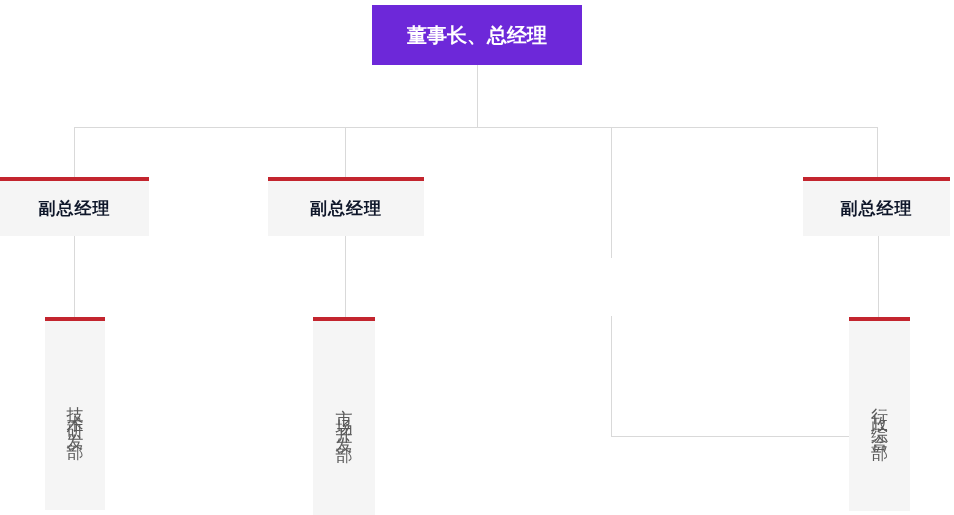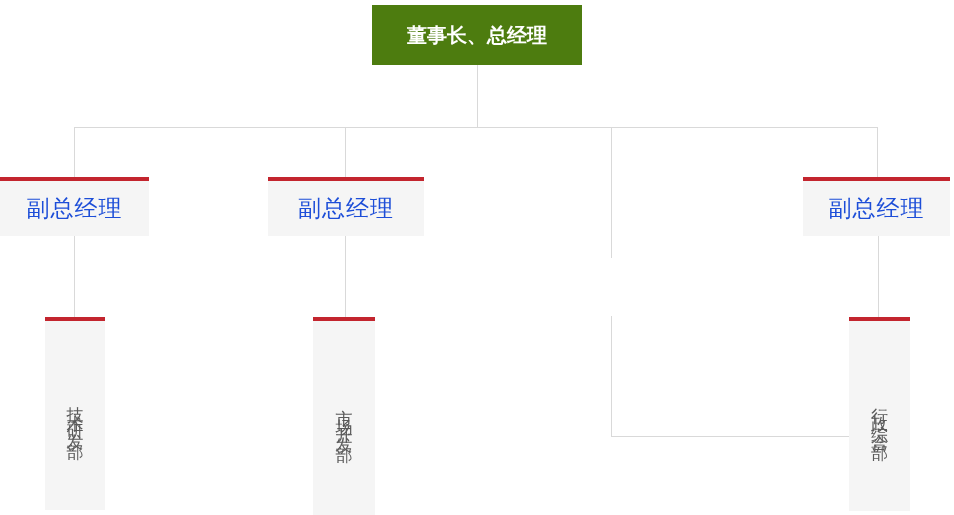--- a/index.html
+++ b/index.html
@@ -26,30 +26,30 @@
   .node {
     position: absolute;
     box-sizing: border-box;
     display: flex;
     align-items: center;
     justify-content: center;
     background: #f5f5f5;
     text-align: center;
   }
   .node.root {
-    background: #4d7c0f;
+    background: #6d28d9;
     color: #ffffff;
     font-size: 20px;
     font-weight: bold;
   }
   .node.l2 {
     border-top: 4px solid #c3252e;
-    color: #1d4ed8;
-    font-size: 23px;
-    font-weight: normal;
+    color: #0f172a;
+    font-size: 17px;
+    font-weight: bold;
     letter-spacing: 1px;
   }
   .node.l3 {
     border-top: 4px solid #c3252e;
     color: #595959;
     font-size: 17px;
   }
   .node.l3 .vtext {
     writing-mode: vertical-lr;
     text-orientation: upright;

